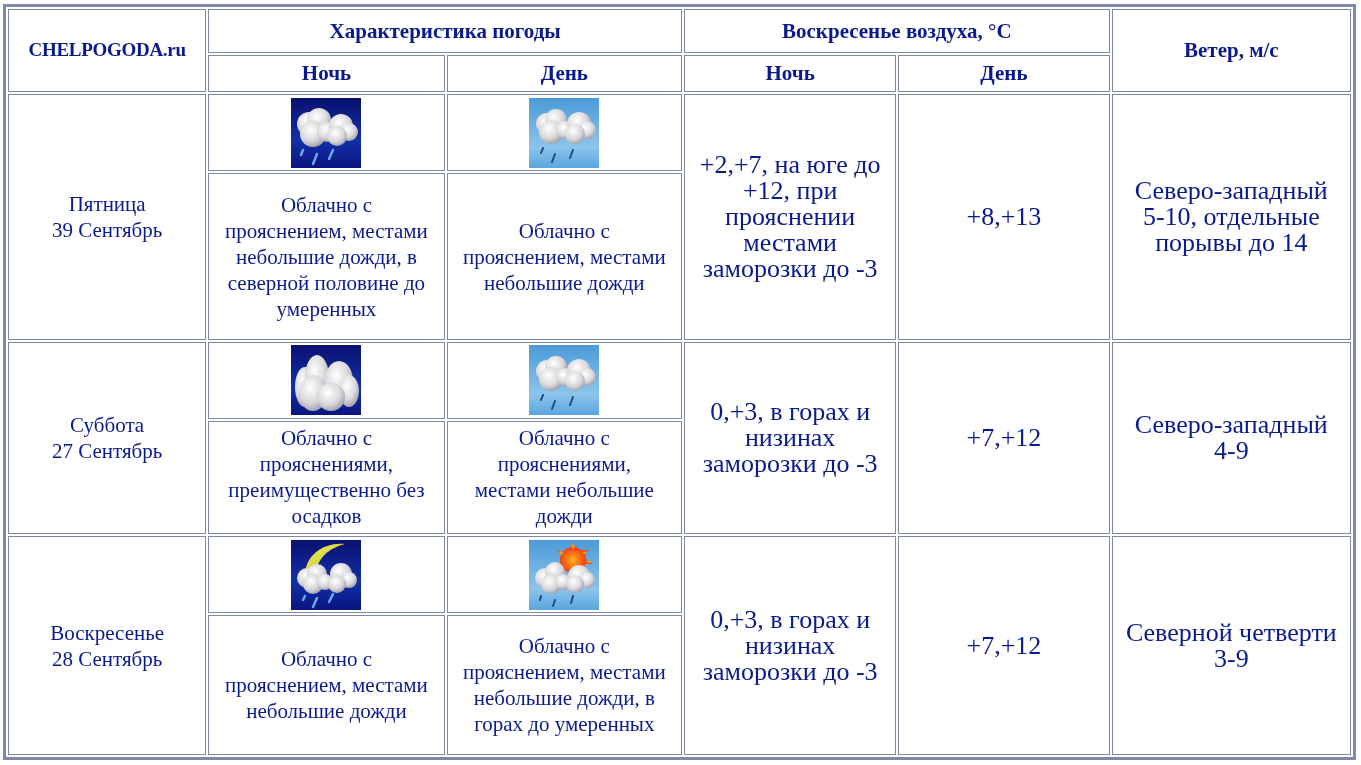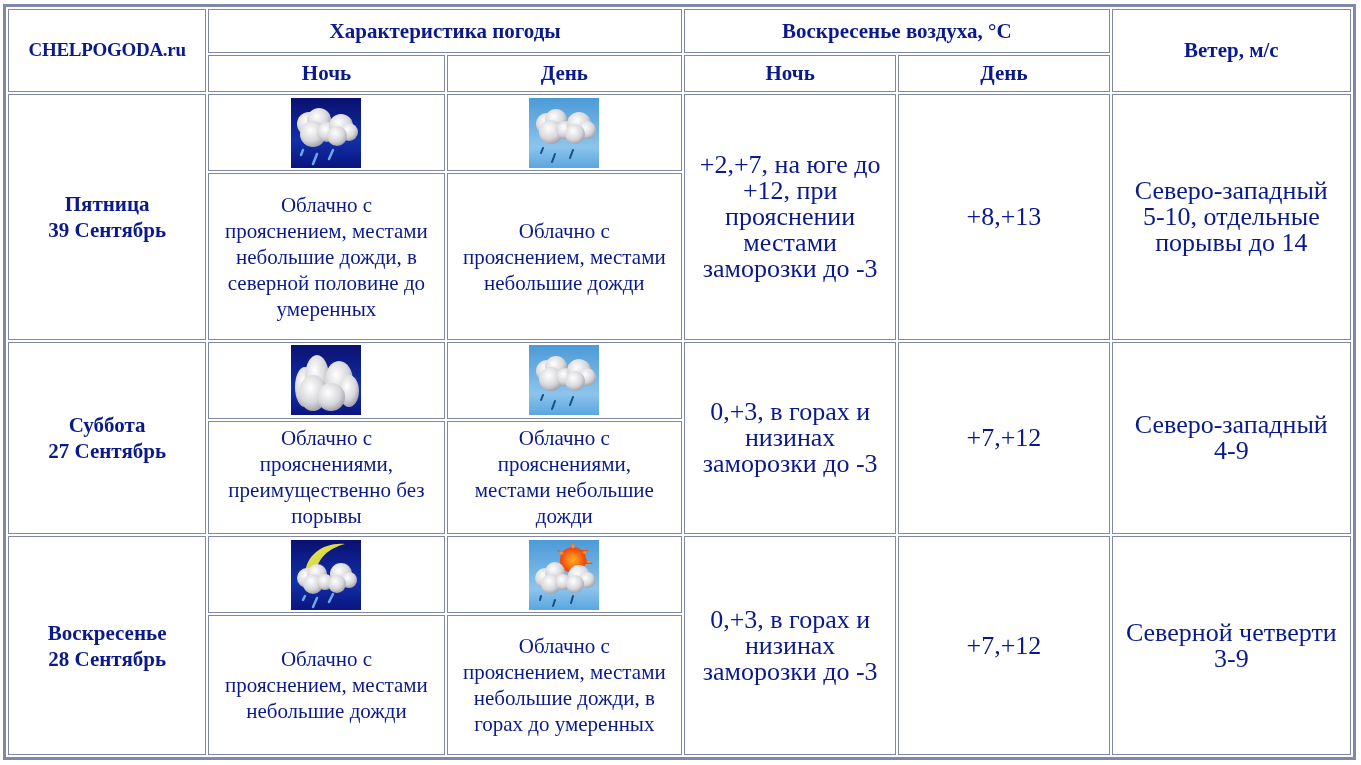--- a/index.html
+++ b/index.html
@@ -44,21 +44,21 @@
     th {
       font-weight: bold;
       font-size: 21px;
       line-height: 24px;
     }
     th.brand {
       font-size: 19px;
       letter-spacing: -0.3px;
     }
     td.day-cell {
-      font-weight: bold;
+      font-weight: normal;
       font-size: 21px;
       line-height: 26px;
       padding-bottom: 30px;
     }
     td.desc {
       font-size: 21px;
       line-height: 26px;
     }
     td.temp, td.wind {
       font-size: 26px;
@@ -226,21 +226,21 @@
                   <line x1="44" y1="52" x2="41" y2="60"></line>
           </g>
         </svg>
       </span>
     </td>
     <td rowspan="2" class="temp">0,+3, в горах и низинах заморозки до -3</td>
     <td rowspan="2" class="temp">+7,+12</td>
     <td rowspan="2" class="wind">Северо-западный 4-9</td>
   </tr>
   <tr style="height:111px">
-    <td class="desc">Облачно с прояснениями, преимущественно без порывы</td>
+    <td class="desc">Облачно с прояснениями, преимущественно без осадков</td>
     <td class="desc">Облачно с прояснениями, местами небольшие дожди</td>
   </tr>
 
   <tr style="height:75px">
     <td rowspan="2" class="day-cell">
       <div>Воскресенье</div>
       <div>28 Сентябрь</div>
     </td>
     <td class="icon-cell">
       <span class="wx-icon">

